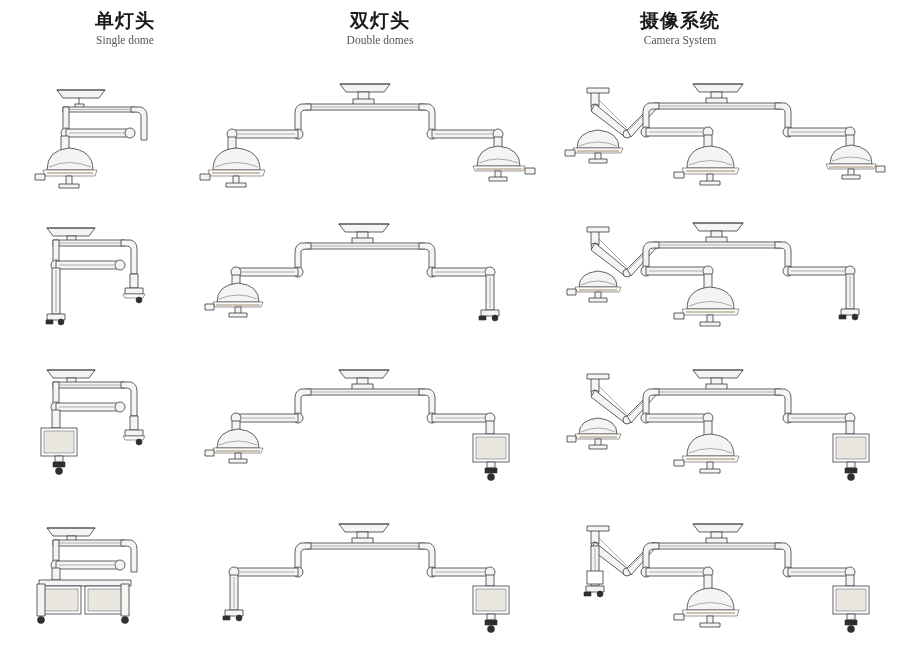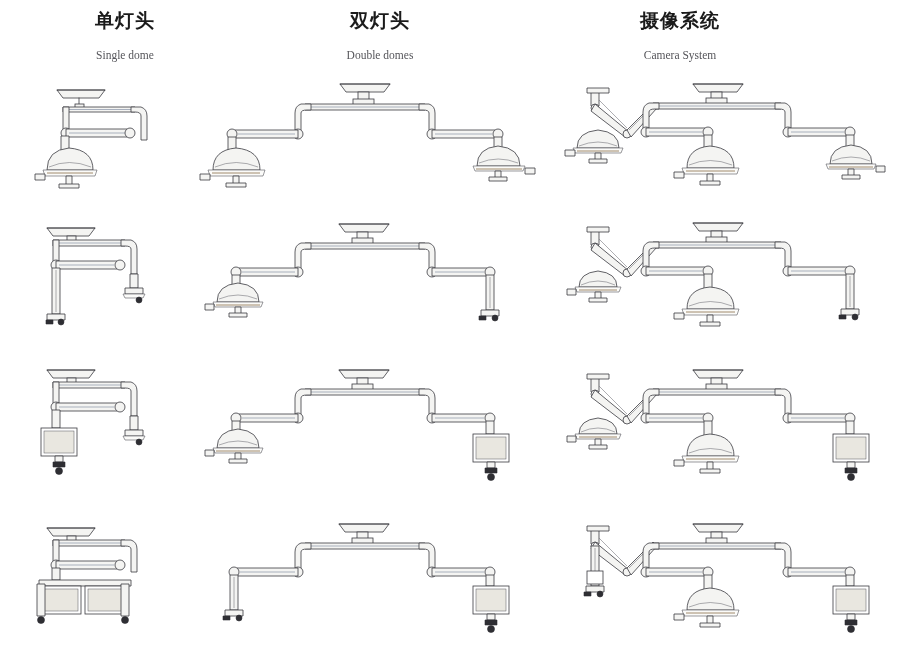--- a/index.html
+++ b/index.html
@@ -32,21 +32,21 @@
     font-weight: bold;
     color: #1b1b1b;
     letter-spacing: 1px;
     line-height: 24px;
   }
   .col-head .en {
     font-family: "Liberation Serif", serif;
     font-size: 11.5px;
     color: #55555a;
     line-height: 15px;
-    margin-top: 16px;
+    margin-top: 1px;
   }
   #head-single { left: 0px;   top: 8px; }
   #head-double { left: 255px; top: 8px; }
   #head-camera { left: 555px; top: 8px; }
 
   svg.diagram {
     position: absolute;
     overflow: visible;
   }
   .ln {

